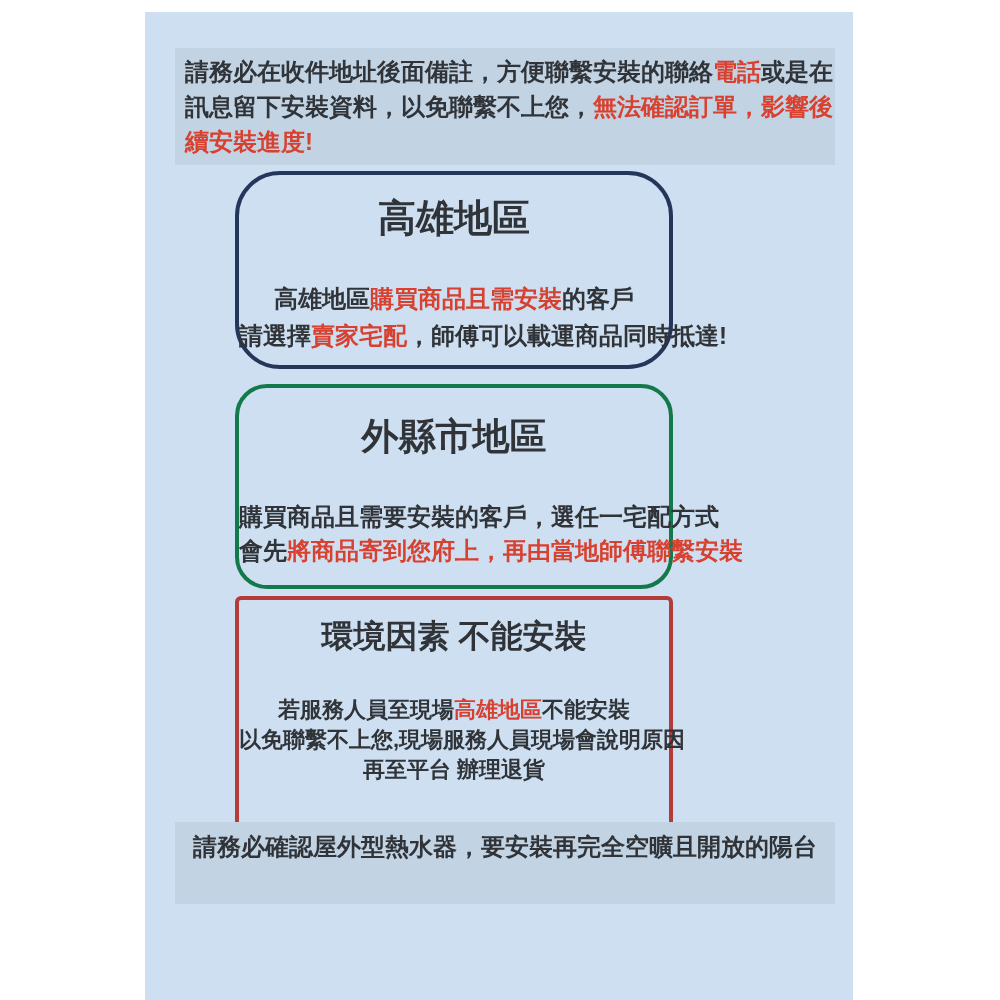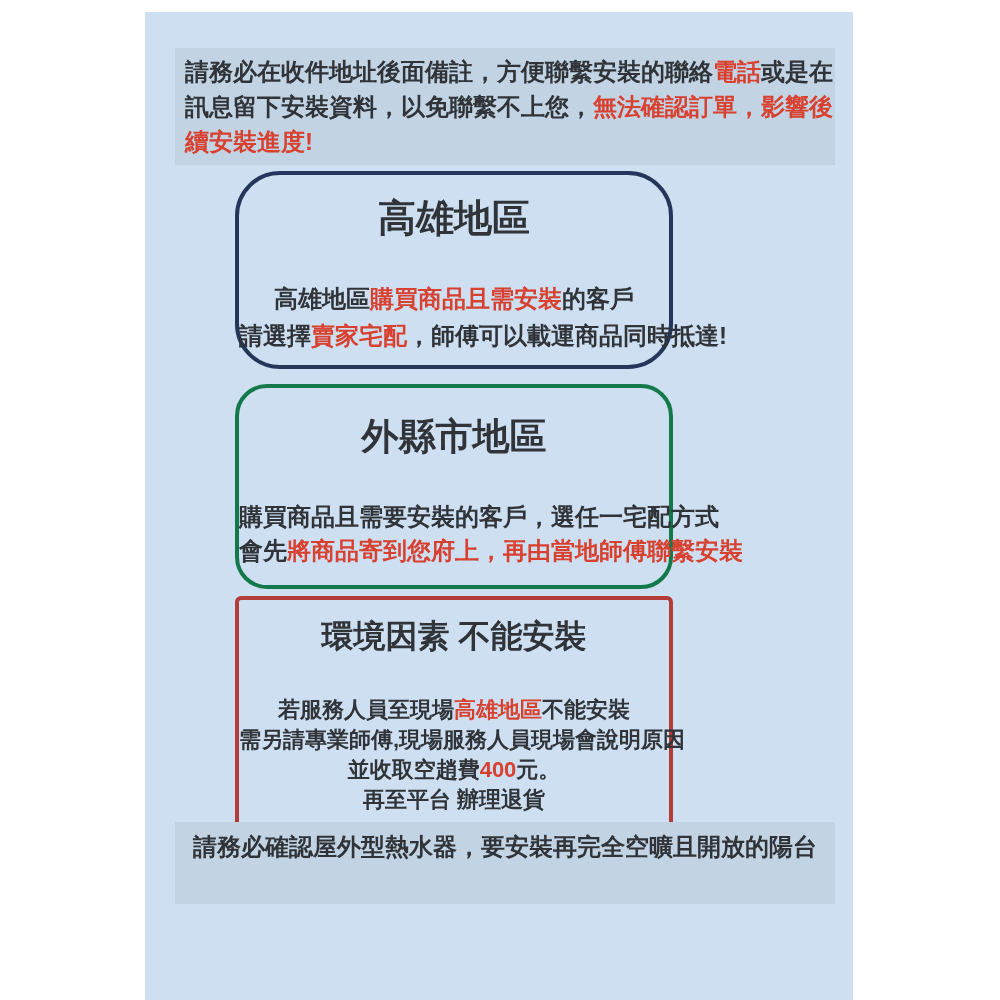--- a/index.html
+++ b/index.html
@@ -76,22 +76,21 @@
       <div class="body">
         <p class="ln"><span>購買商品且需要安裝的客戶，選任一宅配方式</span></p>
         <p class="ln"><span>會先</span><span class="rd">將商品寄到您府上，再由當地師傅聯繫安裝</span></p>
       </div>
     </div>
 
     <div class="box box3" style="border-color: rgb(180, 60, 56);">
       <h2 class="title">環境因素 不能安裝</h2>
       <div class="body">
         <p class="ln"><span>若服務人員至現場</span><span class="rd">高雄地區</span><span>不能安裝</span></p>
-        <p class="ln"><span>需另請專業師傅,現場服務人員現場會說明原因</span></p>
-        <p class="ln"><span>並收取空趙費</span><span class="rd">400</span><span>元。</span></p>
+        <p class="ln"><span>以免聯繫不上您,現場服務人員現場會說明原因</span></p>
         <p class="ln"><span>再至平台 辦理退貨</span></p>
       </div>
     </div>
 
     <div class="notice notice-bottom">
       <p class="ln"><span>請務必確認屋外型熱水器，要安裝再完全空曠且開放的陽台</span></p>
     </div>
 
   </div>
 </div>

